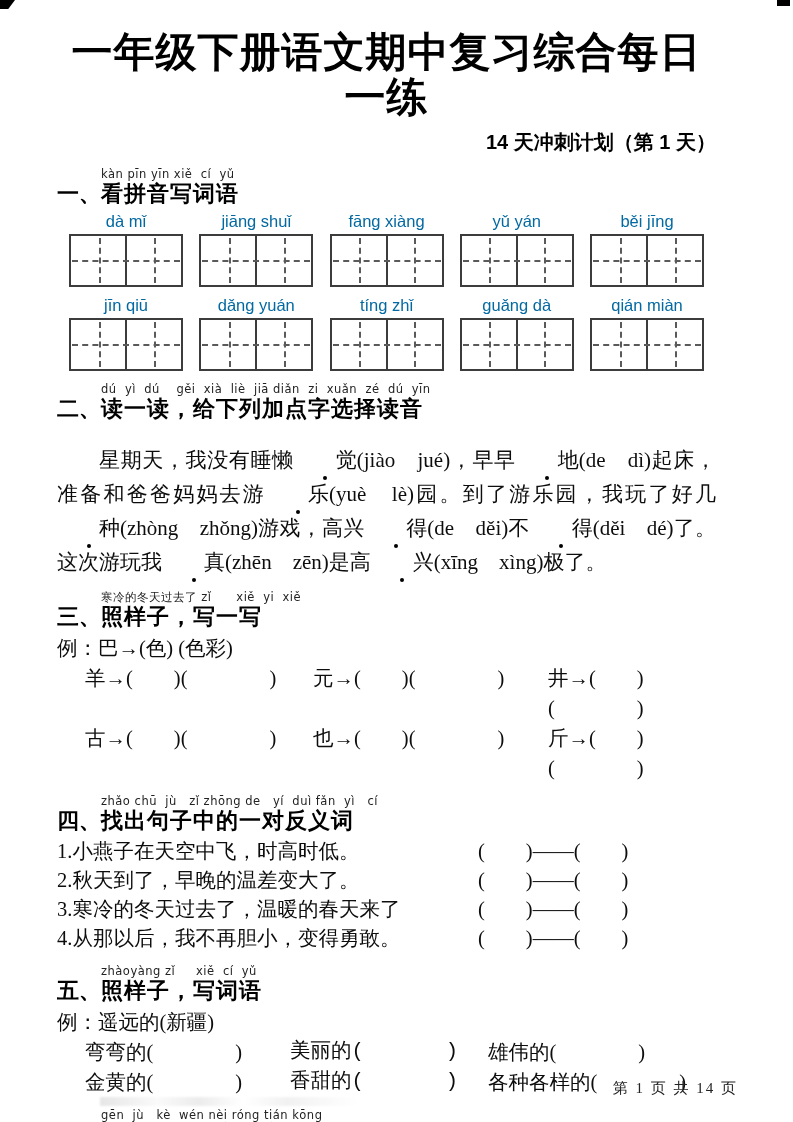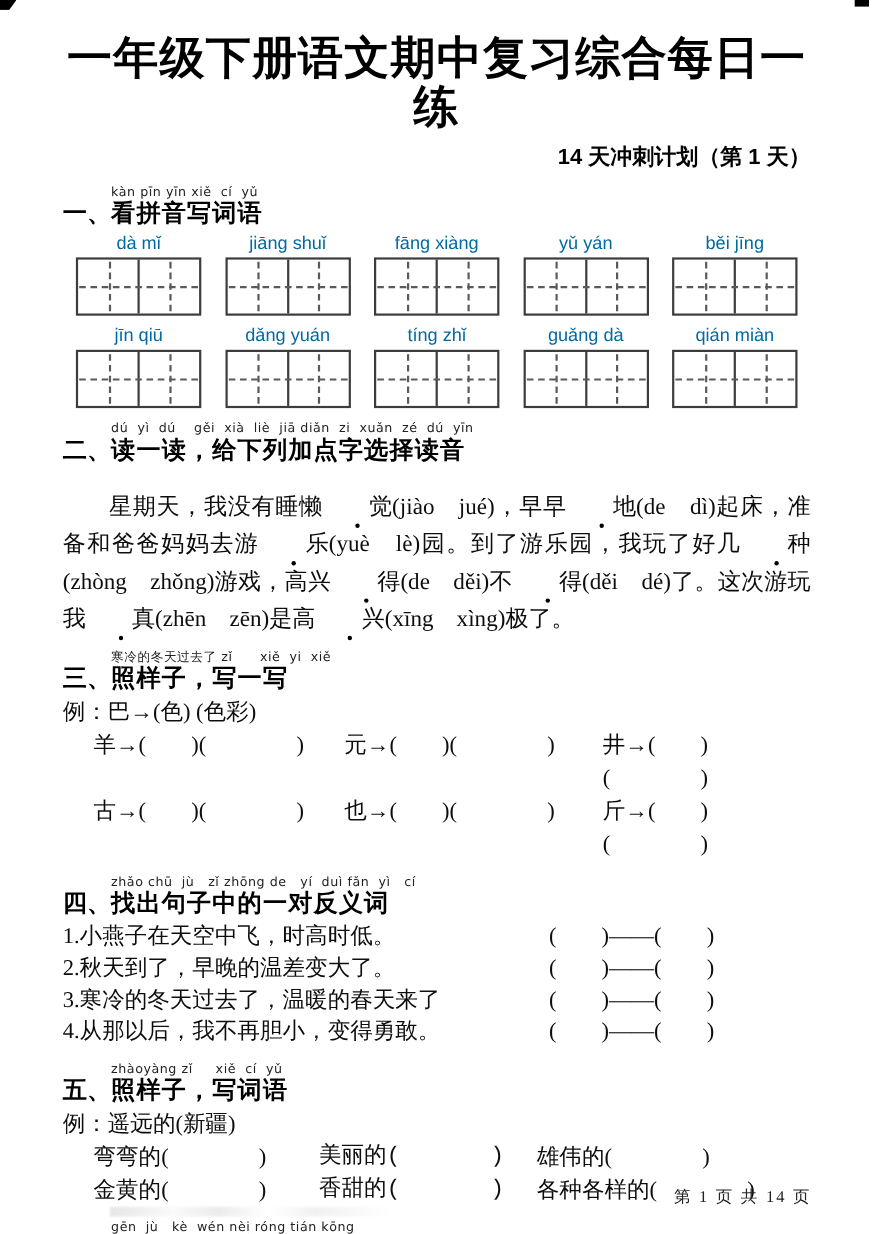--- a/index.html
+++ b/index.html
@@ -1,21 +1,21 @@
 <!DOCTYPE html>
 <html><head>
 <meta charset="utf-8">
 <style>
   * { margin:0; padding:0; box-sizing:border-box; }
   html,body { width:793px; }
   body {
     position:relative; width:793px; height:1122px; background:#ffffff; color:#111;
     font-family:"Liberation Serif","DejaVu Serif",serif; overflow:hidden;
   }
-  .page { position:relative; width:100%; height:100%; padding:30px 56px 0 57px; }
+  .page { position:relative; width:100%; height:100%; padding:30px 77px 0 57px; }
 
   
   .title {
     font-family:"Liberation Sans","DejaVu Sans",sans-serif; font-weight:900;
     font-size:41px; text-align:center; letter-spacing:1px; line-height:1.1; color:#000;
   }
   .subtitle {
     font-family:"Liberation Sans","DejaVu Sans",sans-serif; font-weight:900;
     font-size:20px; text-align:right; margin-top:9px; color:#000;
   }

